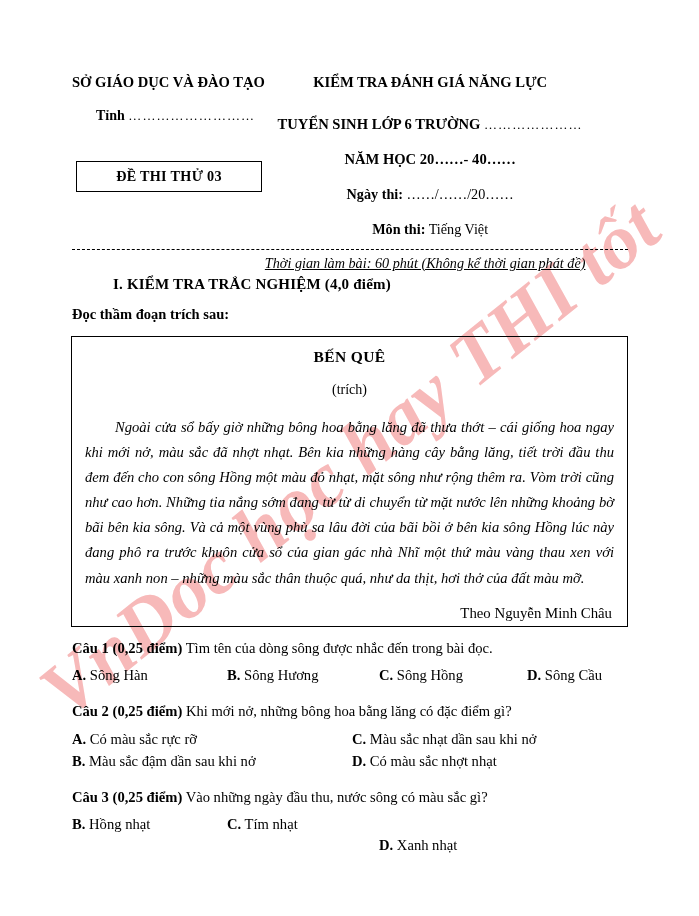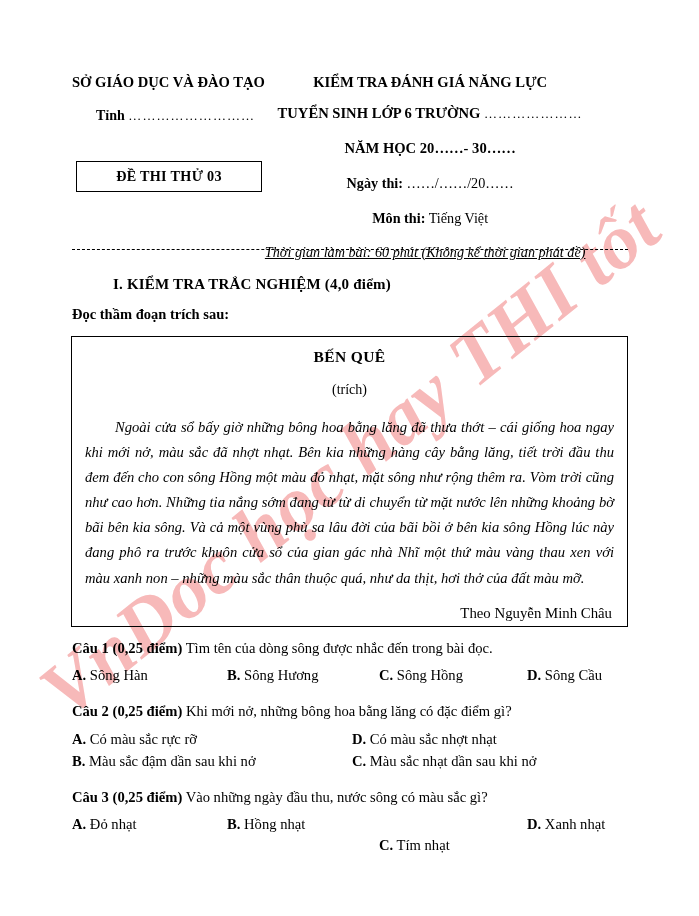--- a/index.html
+++ b/index.html
@@ -87,21 +87,21 @@
     font-weight: 700;
     font-size: 14px;
     white-space: nowrap;
   }
   .dots {
     font-weight: 400;
     letter-spacing: 1.1px;
     font-size: 13px;
   }
   .line2 {
-    margin-top: 14px;
+    margin-top: 25px;
     font-weight: 700;
     font-size: 14.6px;
     white-space: nowrap;
   }
   .line3 {
     margin-top: 18px;
     font-weight: 700;
     font-size: 14.6px;
     white-space: nowrap;
   }
@@ -264,21 +264,21 @@
     <div class="header">
 
       <div class="hdr-row">
         <div class="hdr-left">
           <div class="org-title">SỞ GIÁO DỤC VÀ ĐÀO TẠO</div>
           <div class="tinh-line"><span>Tỉnh</span> <span class="dots">………………………</span></div>
         </div>
         <div class="hdr-right">
           <div class="exam-title">KIỂM TRA ĐÁNH GIÁ NĂNG LỰC</div>
           <div class="line2"><span>TUYỂN SINH LỚP 6 TRƯỜNG</span> <span class="dots">…………………</span></div>
-          <div class="line3">NĂM HỌC 20……- 30……</div>
+          <div class="line3">NĂM HỌC 20……- 40……</div>
           <div class="line5"><span class="lbl">Ngày thi:</span> <span>……/……/20……</span></div>
           <div class="line5"><span class="lbl">Môn thi:</span> <span>Tiếng Việt</span></div>
           <div class="line6">Thời gian làm bài: 60 phút (Không kể thời gian phát đề)</div>
         </div>
       </div>
 
     </div>
 
     <div class="de-box">ĐỀ THI THỬ 03</div>
 
@@ -313,33 +313,32 @@
         <div class="q-prompt">
           <span class="q-label">Câu 2 (0,25 điểm)</span>
           <span>Khi mới nở, những bông hoa bằng lăng có đặc điểm gì?</span>
         </div>
         <div class="opts-grid">
           <div class="opts-col">
             <div class="opt"><span class="ol">A.</span> <span>Có màu sắc rực rỡ</span></div>
             <div class="opt"><span class="ol">B.</span> <span>Màu sắc đậm dần sau khi nở</span></div>
           </div>
           <div class="opts-col">
+            <div class="opt"><span class="ol">C.</span> <span>Màu sắc nhạt dần sau khi nở</span></div>
             <div class="opt"><span class="ol">D.</span> <span>Có màu sắc nhợt nhạt</span></div>
-            <div class="opt"><span class="ol">C.</span> <span>Màu sắc nhạt dần sau khi nở</span></div>
           </div>
         </div>
       </div>
 
       <div class="question sp2">
         <div class="q-prompt">
           <span class="q-label">Câu 3 (0,25 điểm)</span>
           <span>Vào những ngày đầu thu, nước sông có màu sắc gì?</span>
         </div>
         <div class="opts-row q3">
-          <div class="opt"><span class="ol">A.</span> <span>Đỏ nhạt</span></div>
           <div class="opt"><span class="ol">B.</span> <span>Hồng nhạt</span></div>
           <div class="opt"><span class="ol">C.</span> <span>Tím nhạt</span></div>
           <div class="opt"><span class="ol">D.</span> <span>Xanh nhạt</span></div>
         </div>
       </div>
 
     </div>
 
   </div>
 </div>

